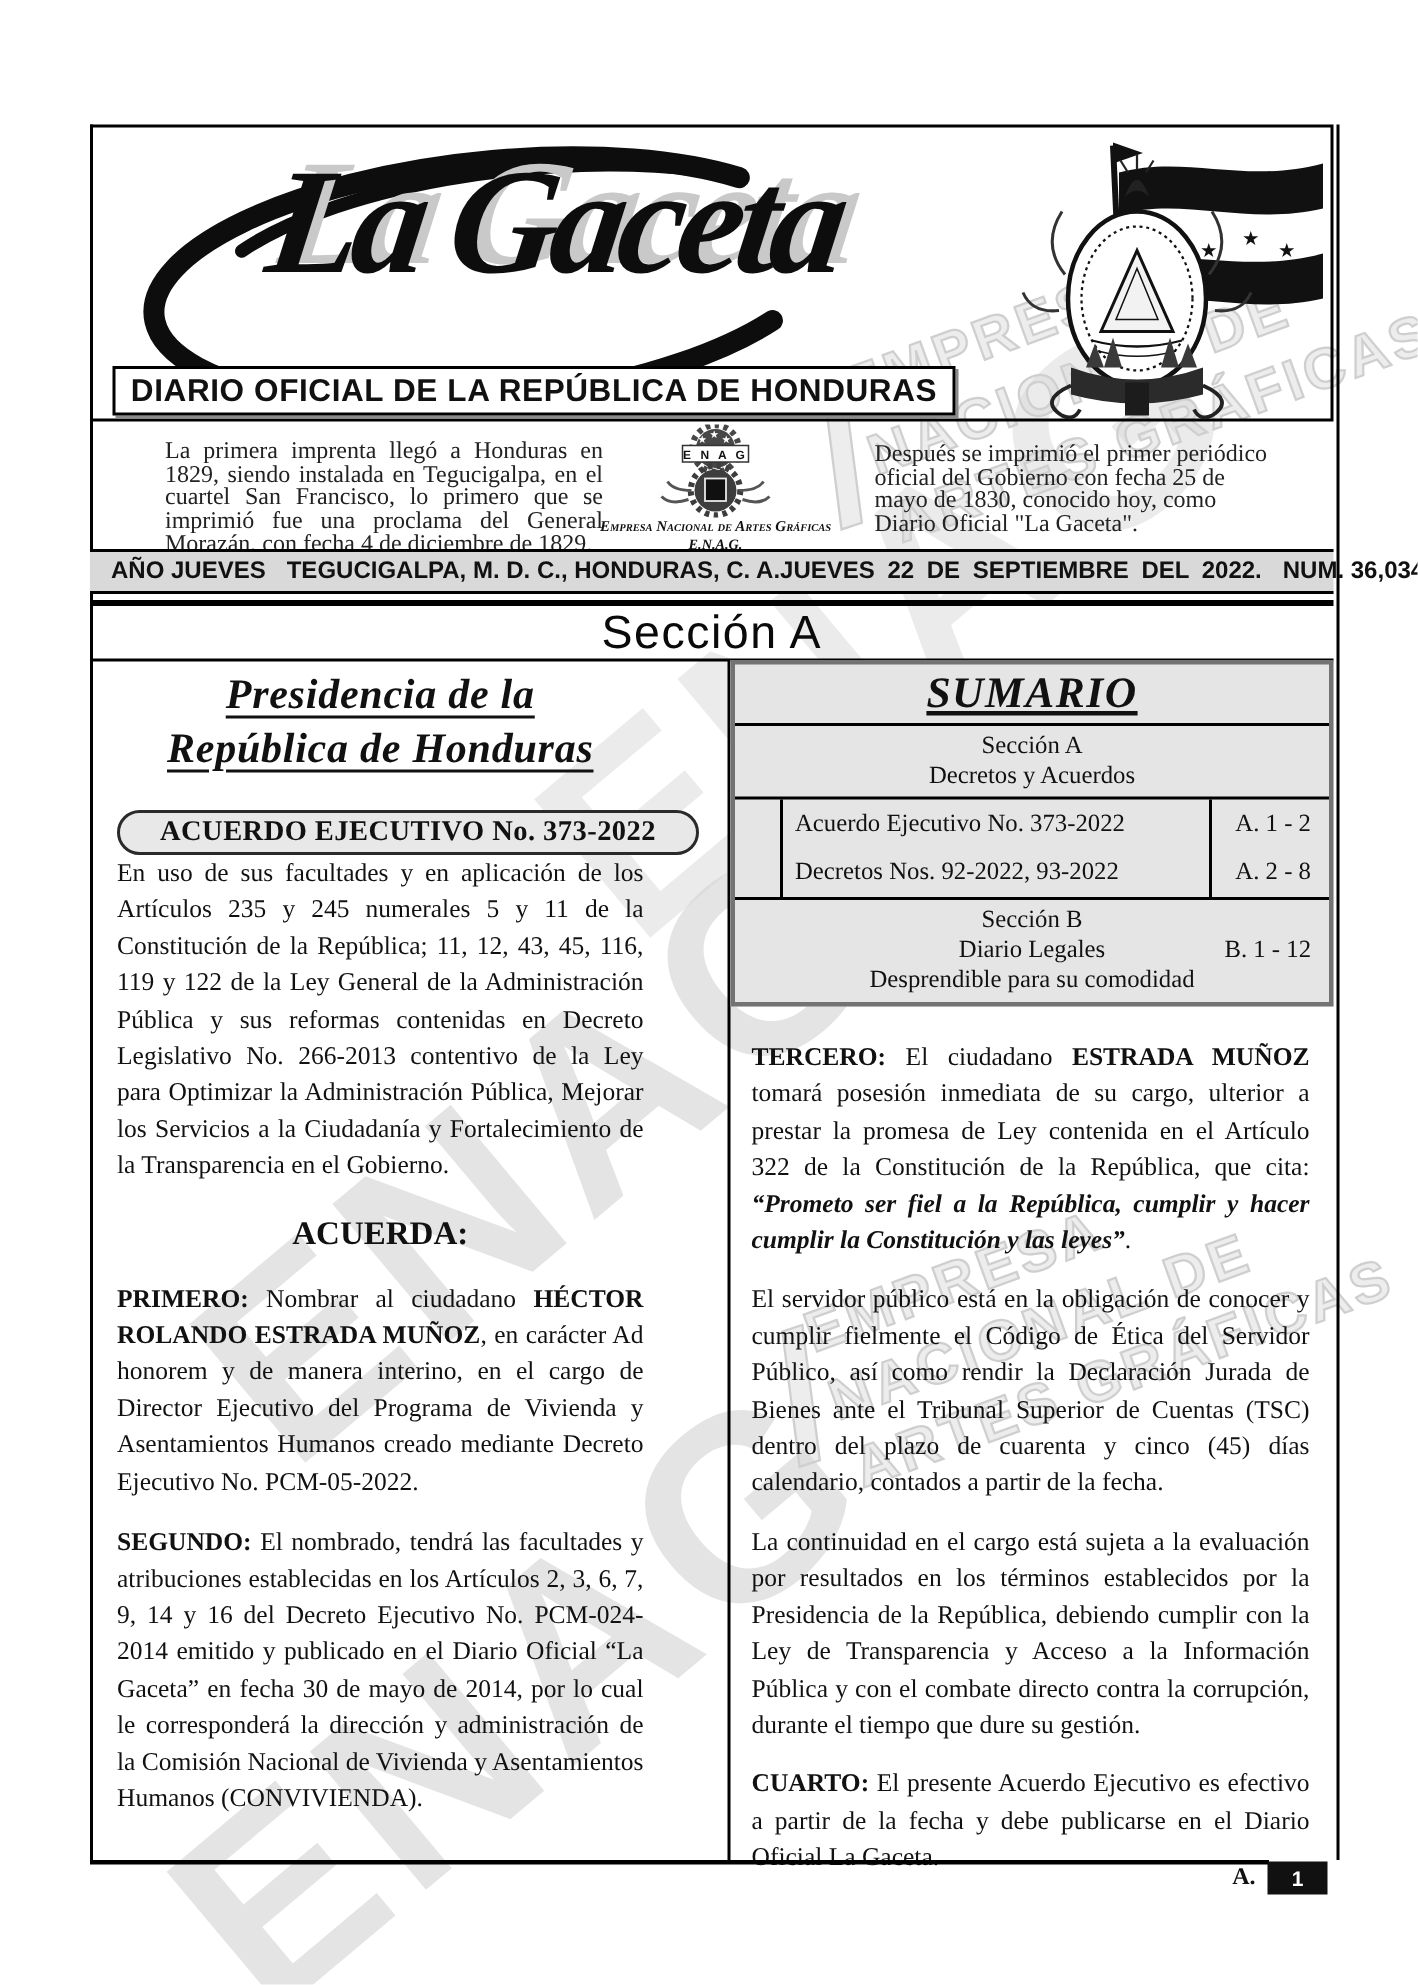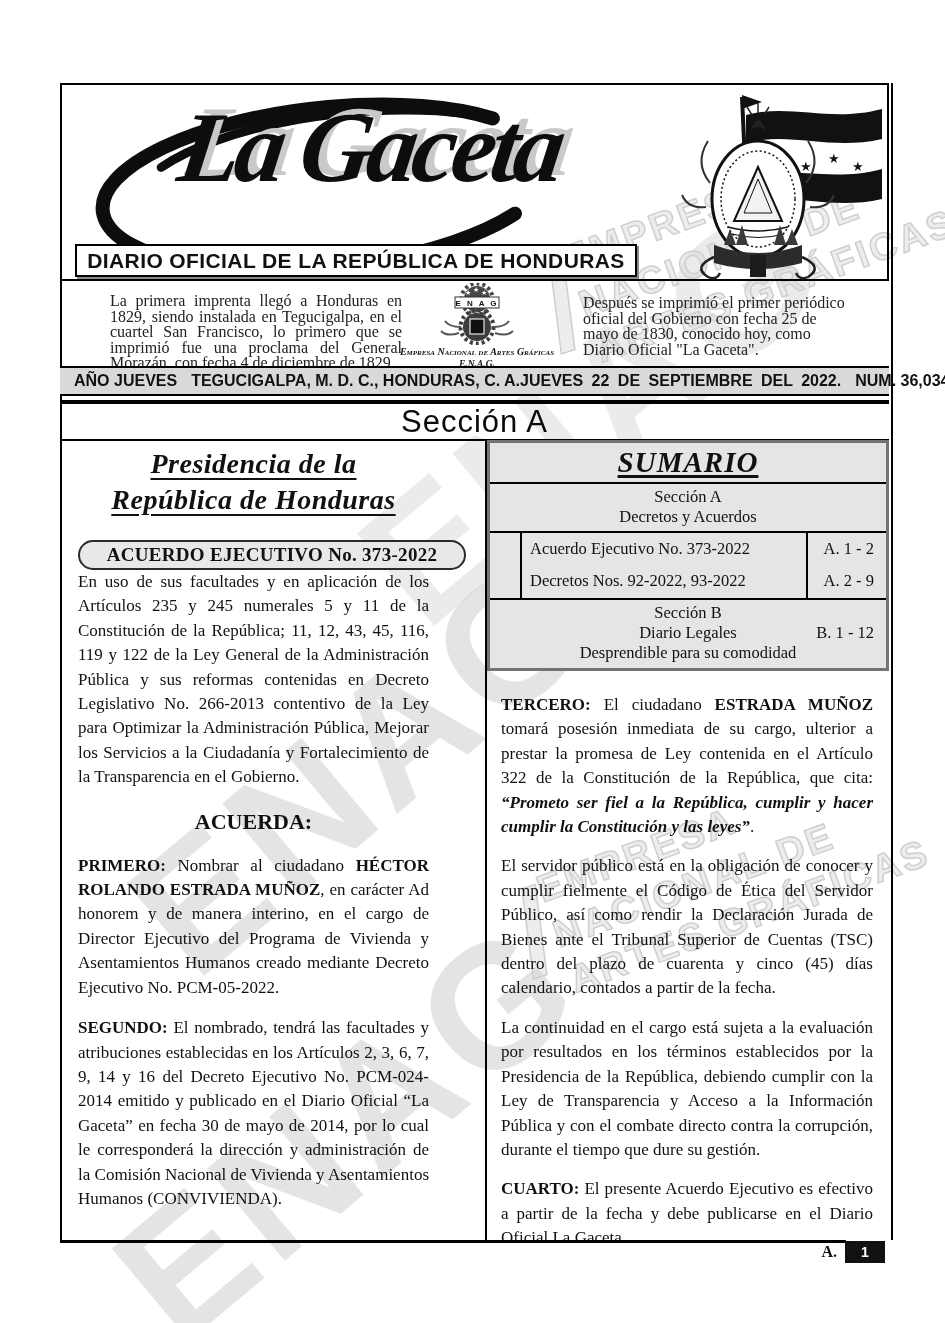--- a/index.html
+++ b/index.html
@@ -350,21 +350,21 @@
         <div class="sum-entry">
           <div class="sum-item">
             <span>Acuerdo Ejecutivo No. 373-2022</span>
             <span class="sum-pages">A.  1 - 2</span>
           </div>
         </div>
         <div class="sum-gap"></div>
         <div class="sum-entry">
           <div class="sum-item">
             <span>Decretos Nos. 92-2022, 93-2022</span>
-            <span class="sum-pages">A.  2 - 9</span>
+            <span class="sum-pages">A.  2 - 8</span>
           </div>
         </div>
       </div>
       <div class="sum-secb">
         <div>Sección B</div>
         <div class="sum-item">
           <span>Diario Legales</span>
           <span class="sum-pages">B.  1 - 12</span>
         </div>
         <div>Desprendible para su comodidad</div>

